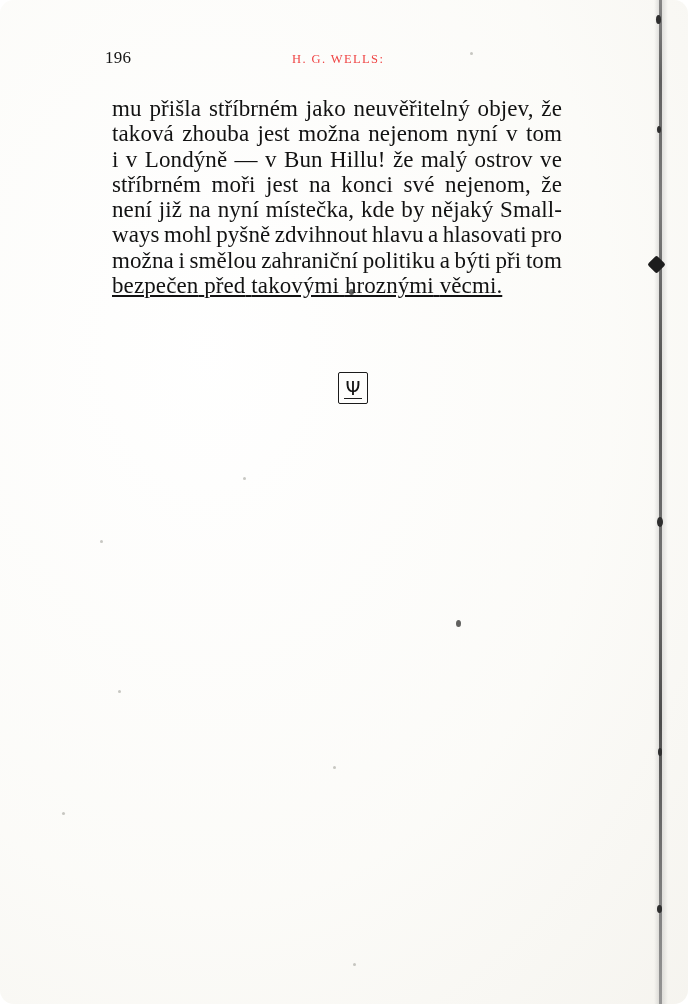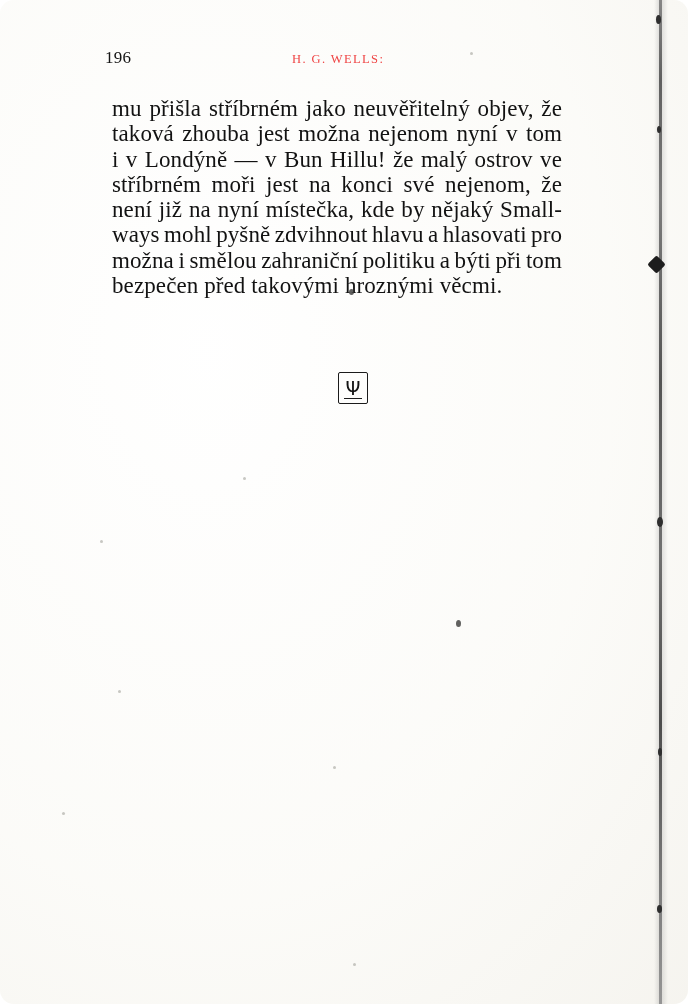--- a/index.html
+++ b/index.html
@@ -105,20 +105,21 @@
     white-space: nowrap;
     letter-spacing: 0.1px;
   }
   .line.justify {
     display: flex;
     justify-content: space-between;
   }
   .line.justify > span { white-space: pre; }
   .line.last {
     display: block;
+    text-decoration: underline;
   }
 
   
   .ornament {
     position: absolute;
     left: 338px;
     top: 372px;
     width: 28px;
     height: 30px;
     border: 1.6px solid #1b1b1b;

